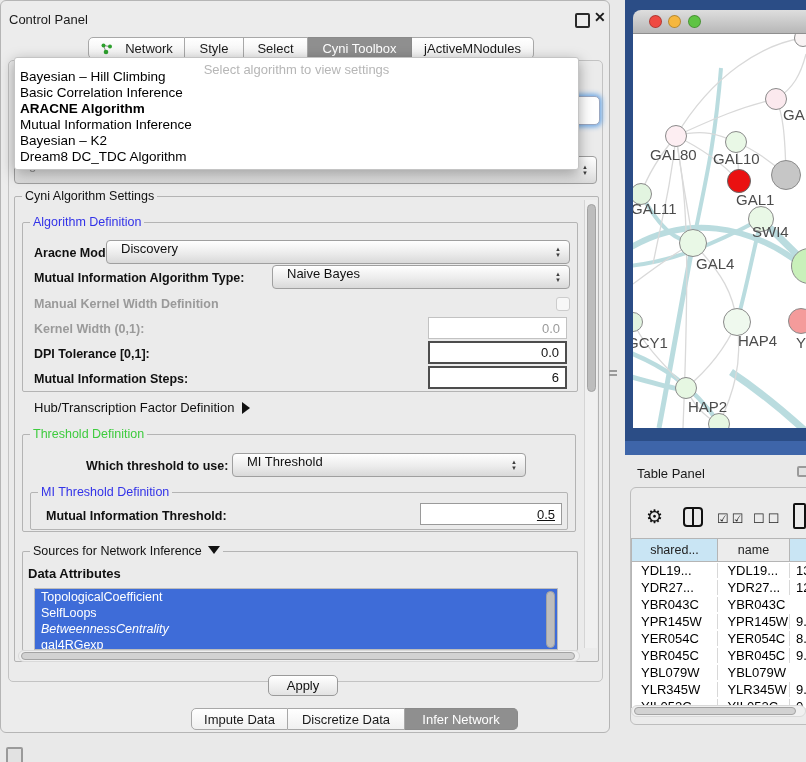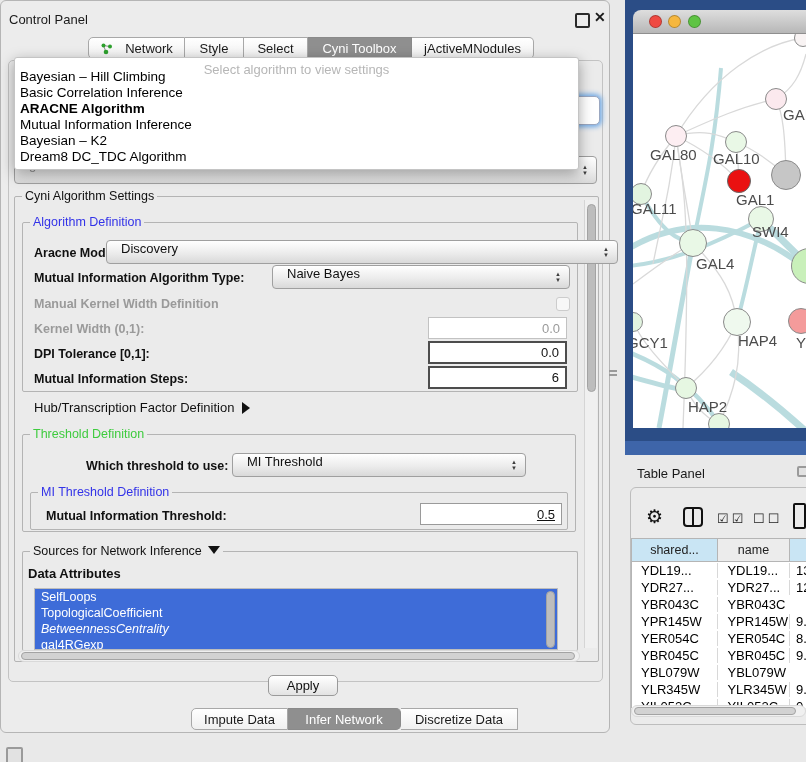--- a/index.html
+++ b/index.html
@@ -143,21 +143,21 @@
   <span class="abs glabel" style="left:22px;top:189px;color:#111;">Cyni Algorithm Settings</span>
 
   <div class="abs vsb-track" style="left:584px;top:200px;width:13px;height:448px;">
     <div class="abs sb-thumb" style="left:2px;top:4px;width:9px;height:188px;"></div>
   </div>
 
   <div class="abs gbox" style="left:22px;top:222px;width:556px;height:170px;"></div>
   <span class="abs glabel" style="left: 30px; top: 215px; color: rgb(50, 50, 232);">Algorithm Definition</span>
 
   <span class="abs lbl b" style="left:34px;top:246px;">Aracne Mode:</span>
-  <div class="abs combo" style="left:106px;top:240px;width:512px;height:24px;">
+  <div class="abs combo" style="left:106px;top:240px;width:464px;height:24px;">
     <span class="ctext">Discovery</span>
     <span class="spin">▲<br>▼</span>
   </div>
 
   <span class="abs lbl b" style="left:34px;top:271px;">Mutual Information Algorithm Type:</span>
   <div class="abs combo" style="left:272px;top:265px;width:298px;height:24px;">
     <span class="ctext">Naive Bayes</span>
     <span class="spin">▲<br>▼</span>
   </div>
 
@@ -200,44 +200,44 @@
     <span>0.5</span>
   </div>
 
   <div class="abs gbox" style="left:22px;top:551px;width:556px;height:100px;border-bottom:none;"></div>
   <div class="abs glabel" style="left:30px;top:544px;color:#111;">
     <span>Sources for Network Inference</span><span class="tri-d"></span>
   </div>
   <span class="abs lbl b" style="left:28px;top:566px;font-size:13px;">Data Attributes</span>
 
   <div class="abs attr-list" style="left:34px;top:588px;width:524px;height:62px;">
+    <div class="attr-item" style="background: rgb(62, 108, 216);">TopologicalCoefficient</div>
     <div class="attr-item" style="background: rgb(62, 108, 216);">SelfLoops</div>
-    <div class="attr-item" style="background: rgb(62, 108, 216);">TopologicalCoefficient</div>
     <div class="attr-item" style="background: rgb(62, 108, 216); font-style: italic;">BetweennessCentrality</div>
     <div class="attr-item" style="background: rgb(62, 108, 216);">gal4RGexp</div>
     <div class="abs sb-thumb" style="right:2px;top:2px;width:9px;height:57px;"></div>
   </div>
 
   <div class="abs hsb-track" style="left:18px;top:650px;width:562px;height:12px;">
     <div class="abs sb-thumb" style="left:2px;top:1px;width:554px;height:8px;background:#d2d2d2;"></div>
   </div>
 
   <div class="abs btn" style="left:268px;top:675px;width:70px;height:21px;">
     <span>Apply</span>
   </div>
 
   <div class="abs" style="left:143px;top:708px;height:22px;display:flex;padding-left:48px;">
     <div class="seg first" style="width:97px;">
       <span>Impute Data</span>
     </div>
+    <div class="seg" style="width:117px;">
+      <span>Discretize Data</span>
+    </div>
     <div class="seg last sel" style="width:113px;">
       <span>Infer Network</span>
-    </div>
-    <div class="seg" style="width:117px;">
-      <span>Discretize Data</span>
     </div>
   </div>
 
   <div class="abs" style="left:609px;top:368px;width:8px;height:10px;">
     <div style="height:2px;background:#9a9a9a;margin:2px 0;"></div>
     <div style="height:2px;background:#9a9a9a;"></div>
   </div>
 
   <div class="abs net-frame"></div>
   <div class="abs net-frame-btm"></div>

